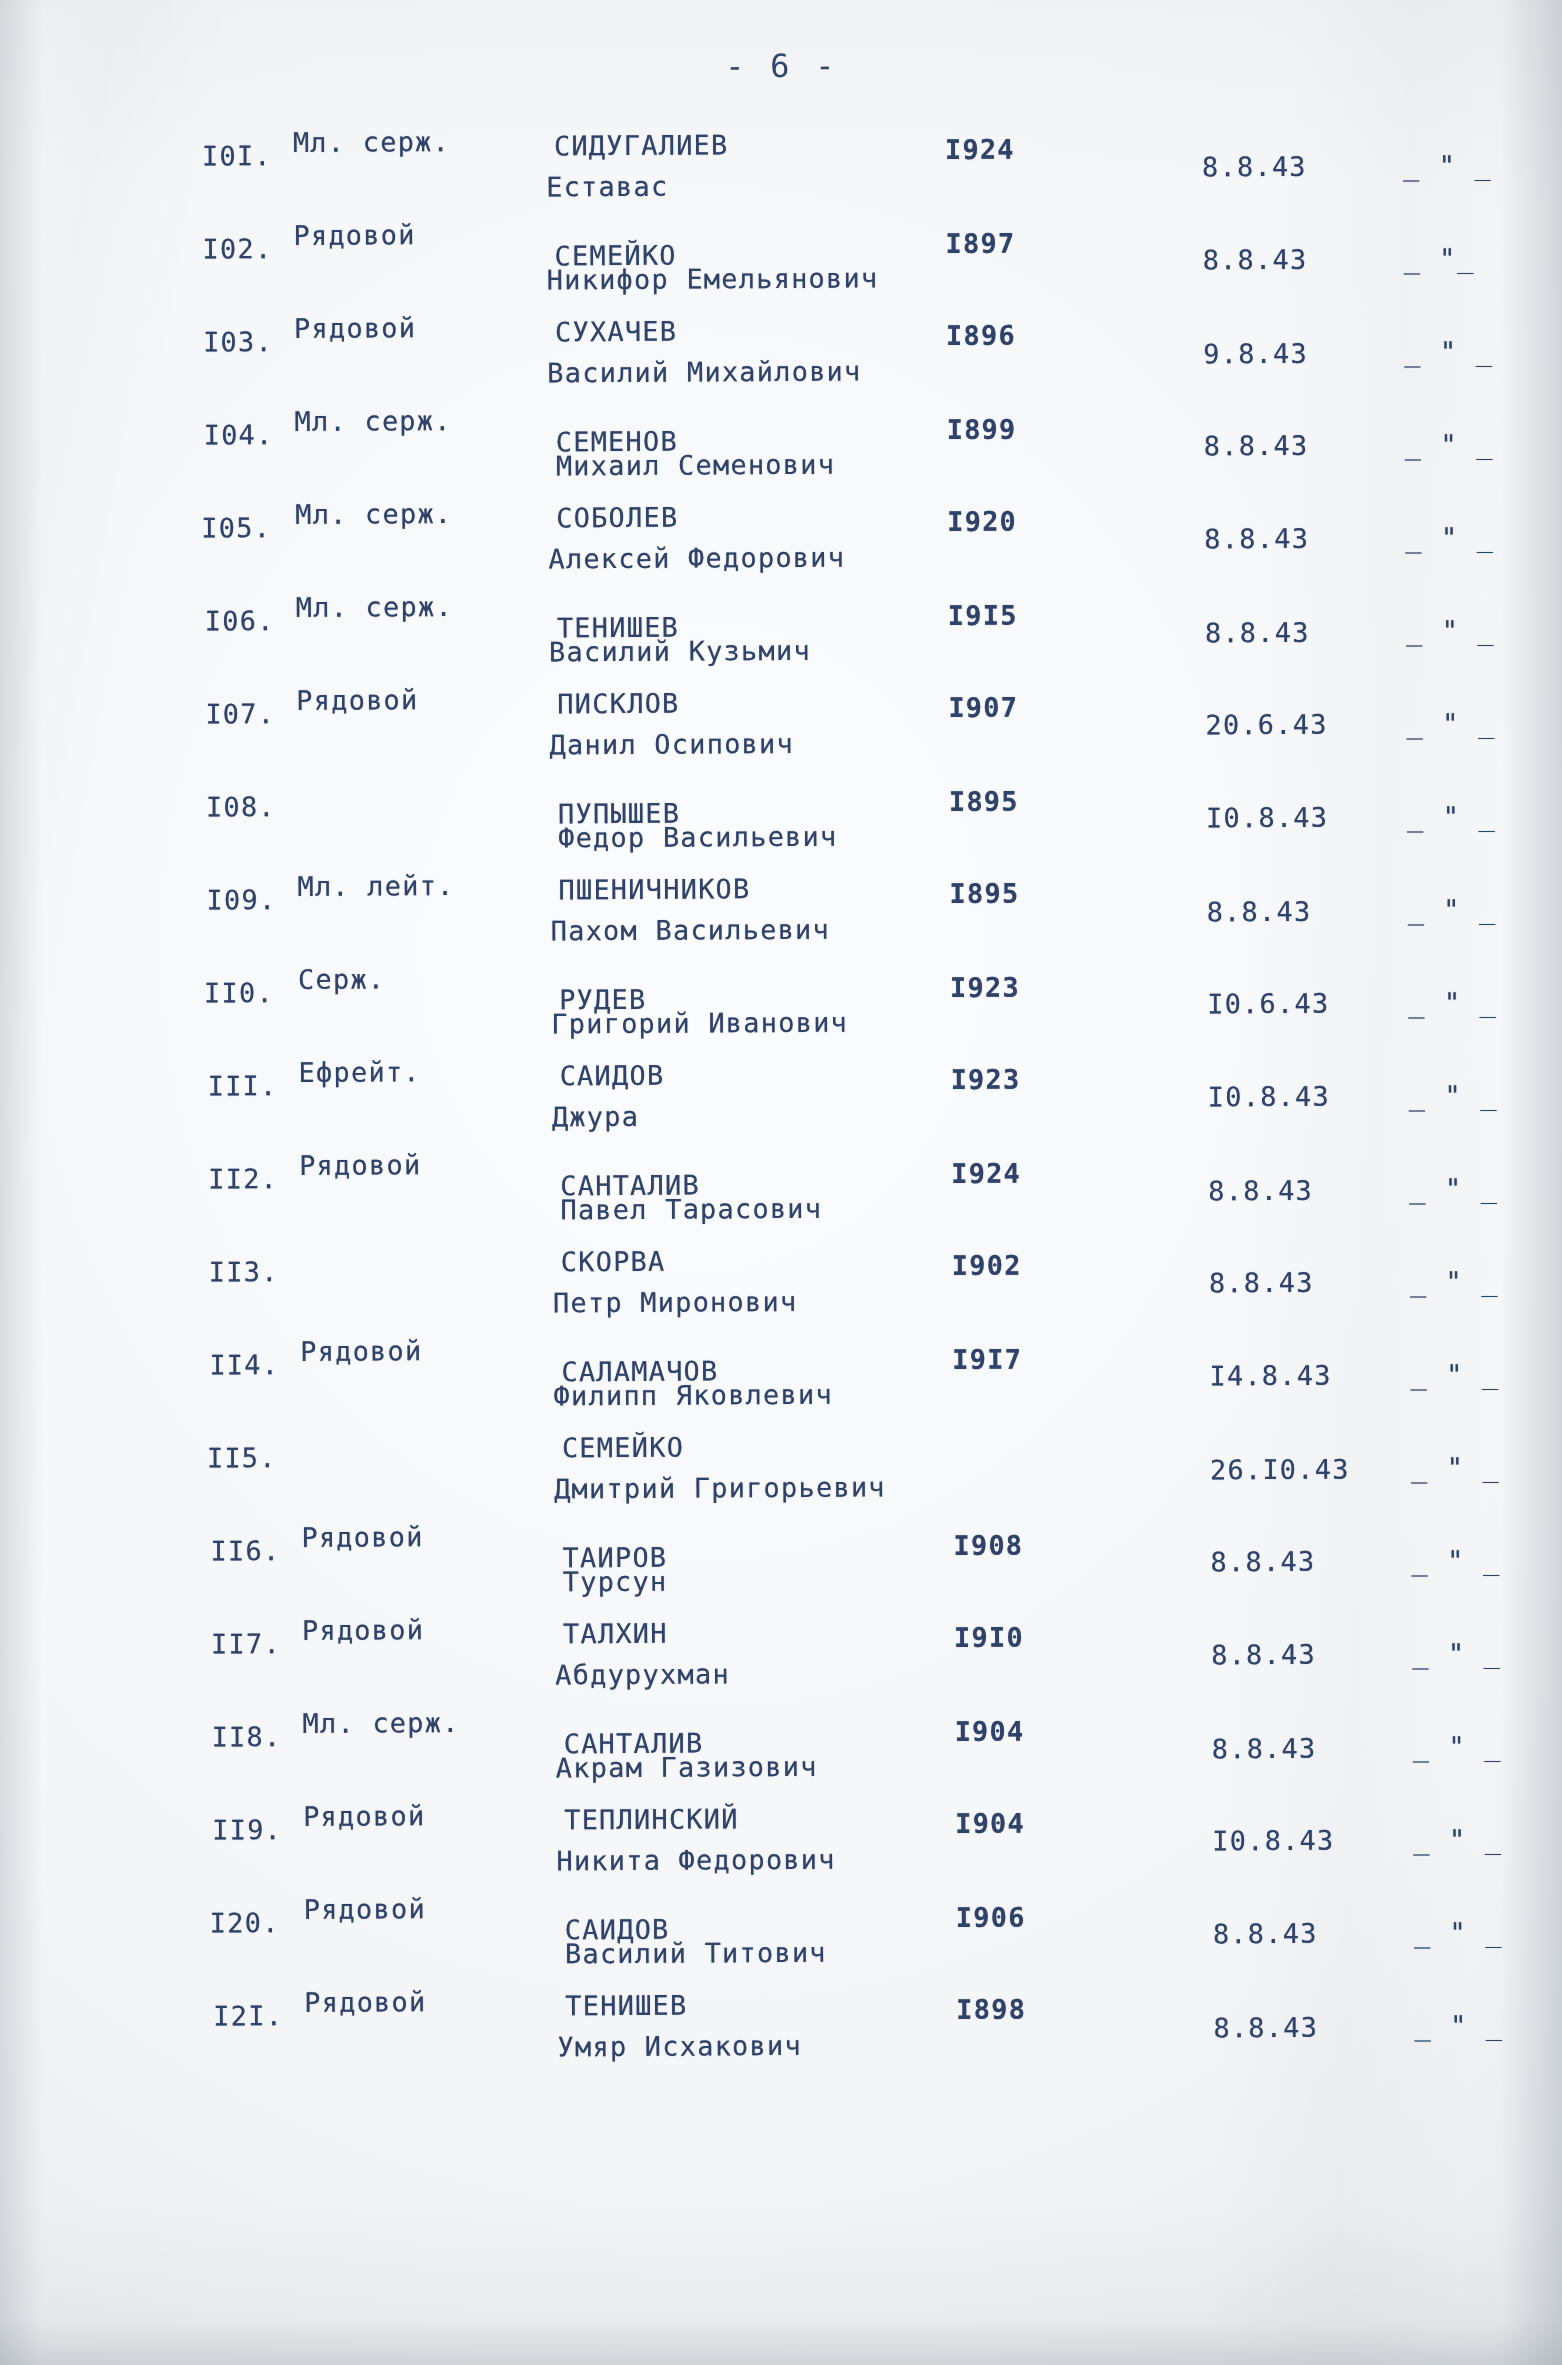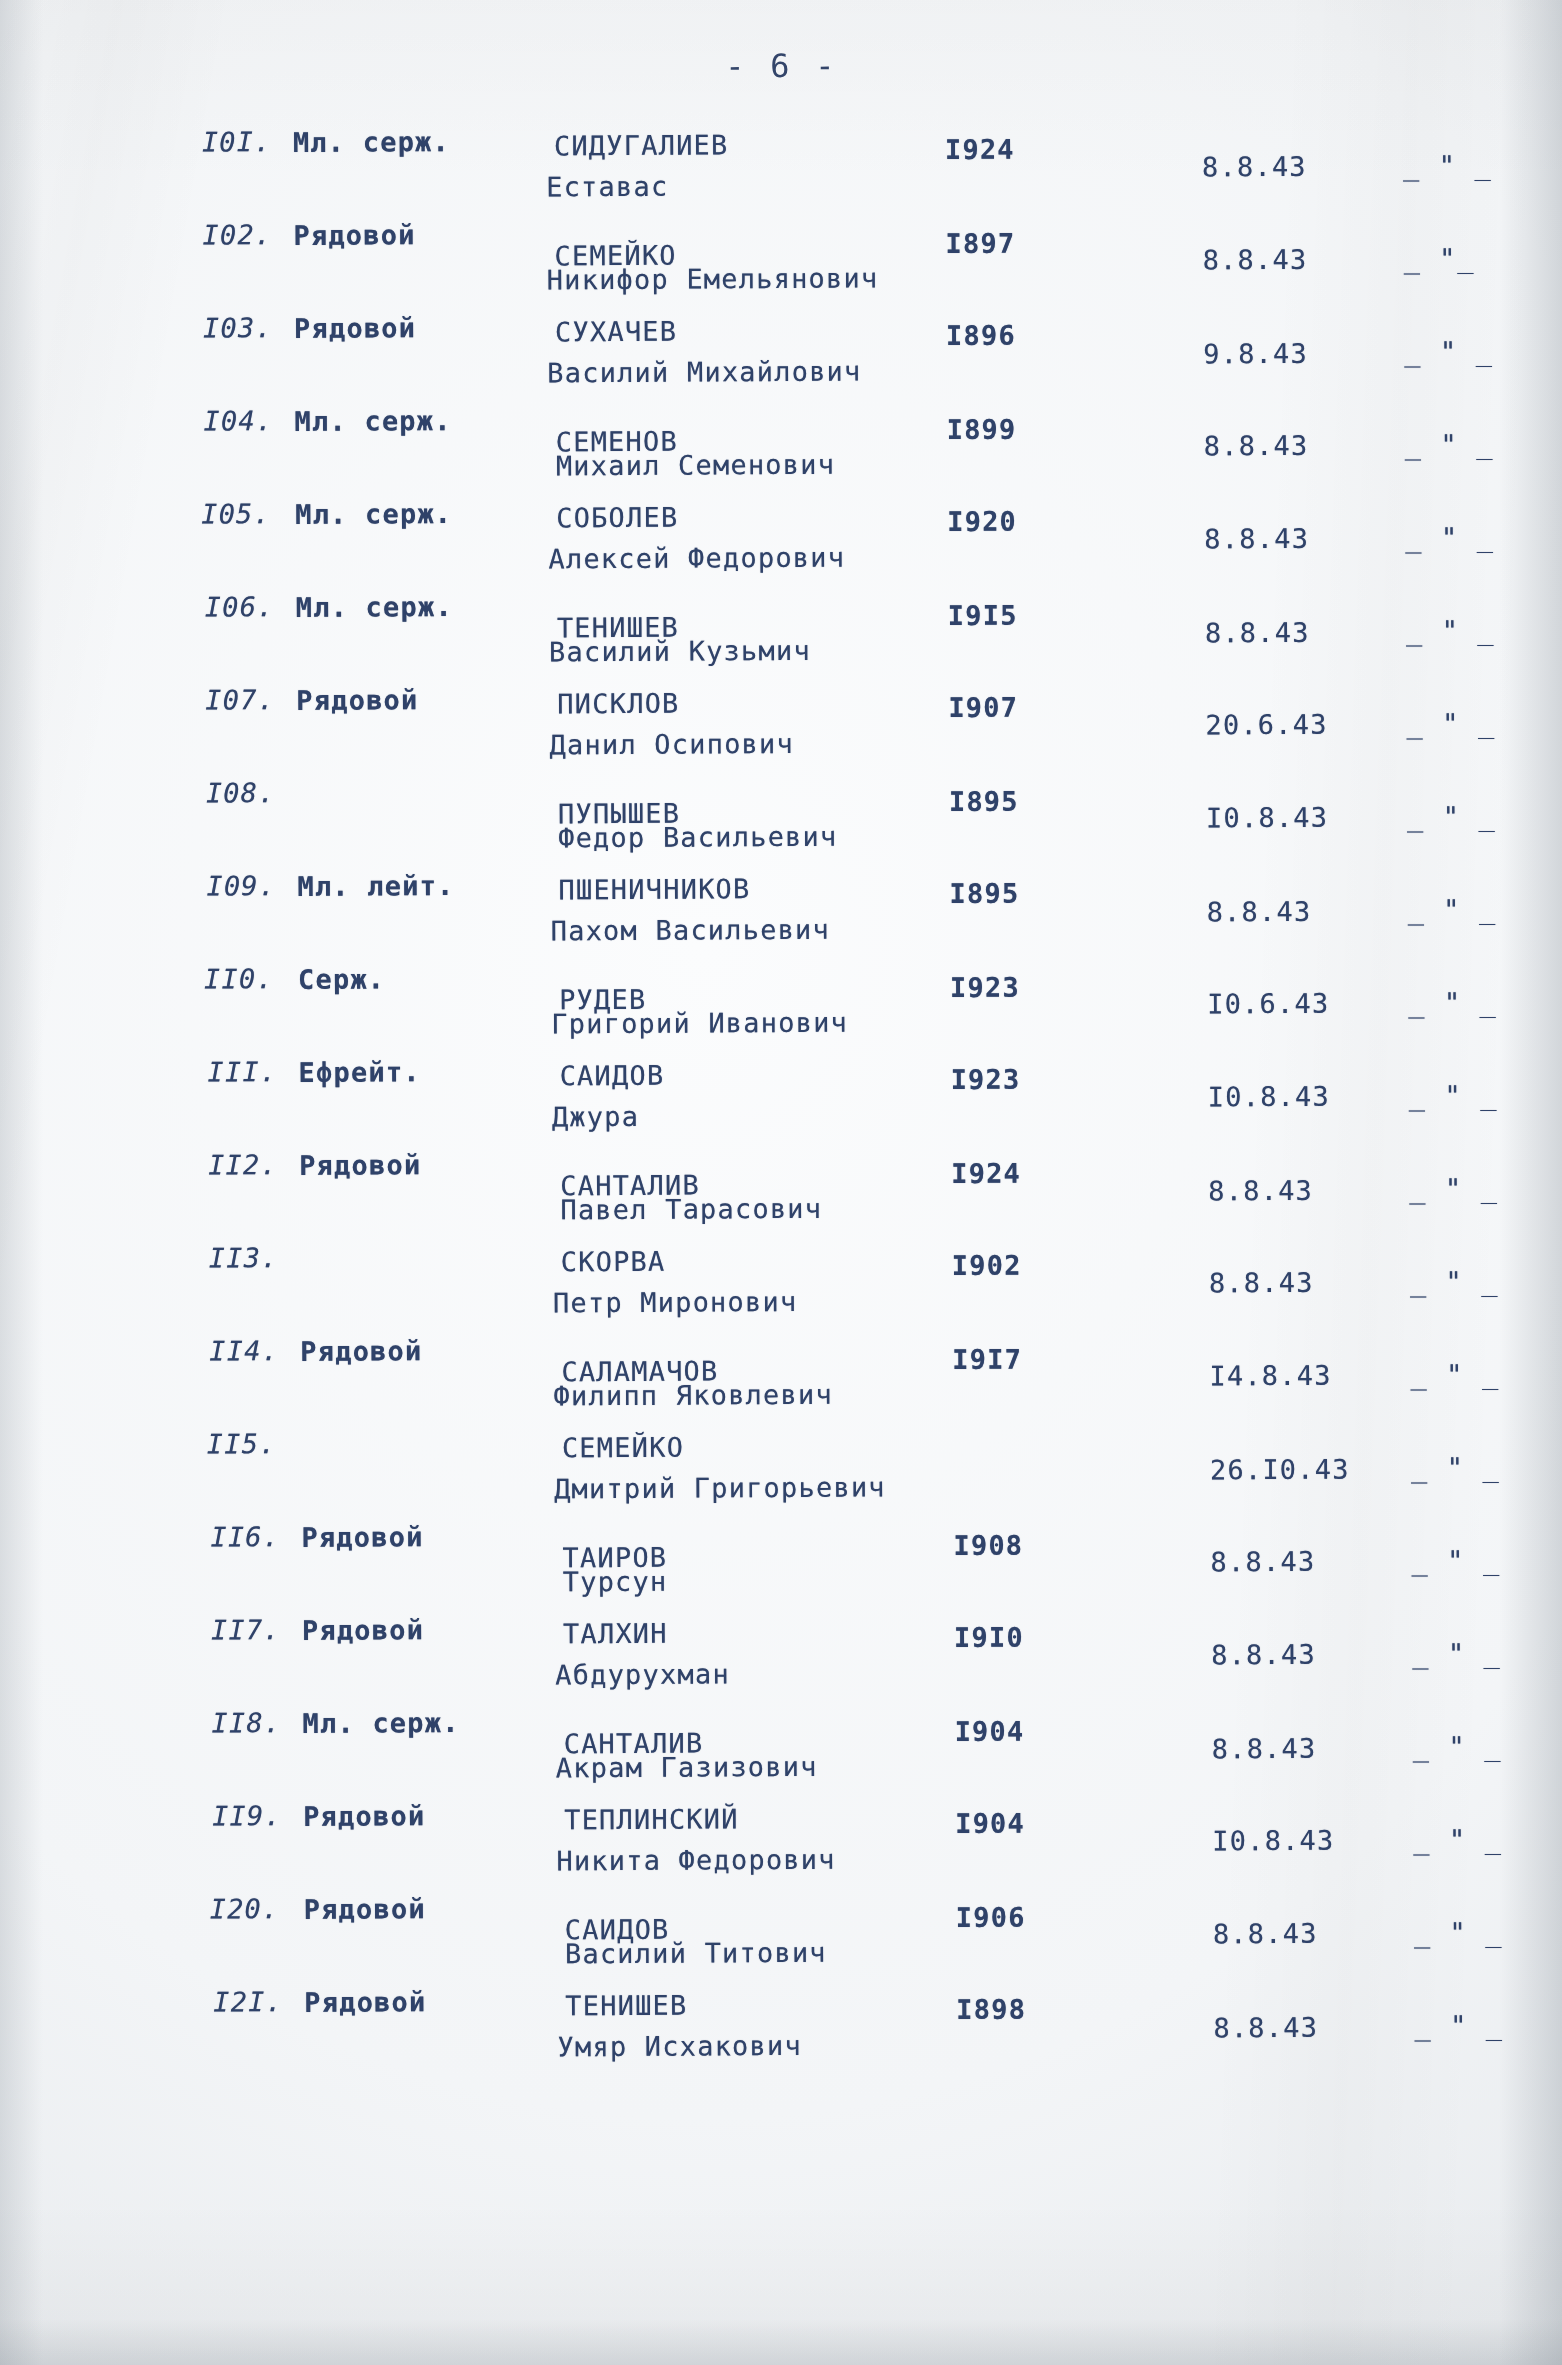--- a/index.html
+++ b/index.html
@@ -82,22 +82,22 @@
   .line {
     position: absolute;
     white-space: pre;
     font-family: "DejaVu Sans Mono", monospace;
     font-size: 27px;
     letter-spacing: 1.2px;
     color: #2f4269;
     text-shadow: 0 0 0.9px rgba(45,62,99,0.55);
   }
 
-  .num      { left: 201px;  top: 4px; font-style: italic; }
-  .rank     { left: 292px;  top: 4.7px; font-weight: bold; }
+  .num      { left: 201px;  top: 18px; }
+  .rank     { left: 292px;  top: 4.7px; }
   .surname  { left: 553px;  top: 27px; }
   .year     { left: 944px; top: 16px; font-weight: bold; }
   .date     { left: 1201px; top: 35px; }
   .ditto    { left: 1402px; top: 35px; letter-spacing: 1.6px; }
   .given    { left: 545px;  top: 51px; }
 
   
   .entry:nth-child(odd) .surname  { top: 9.5px; }
   .entry:nth-child(even) .year    { top: 17.4px; }
   .entry:nth-child(3n) .date      { top: 36px; }

